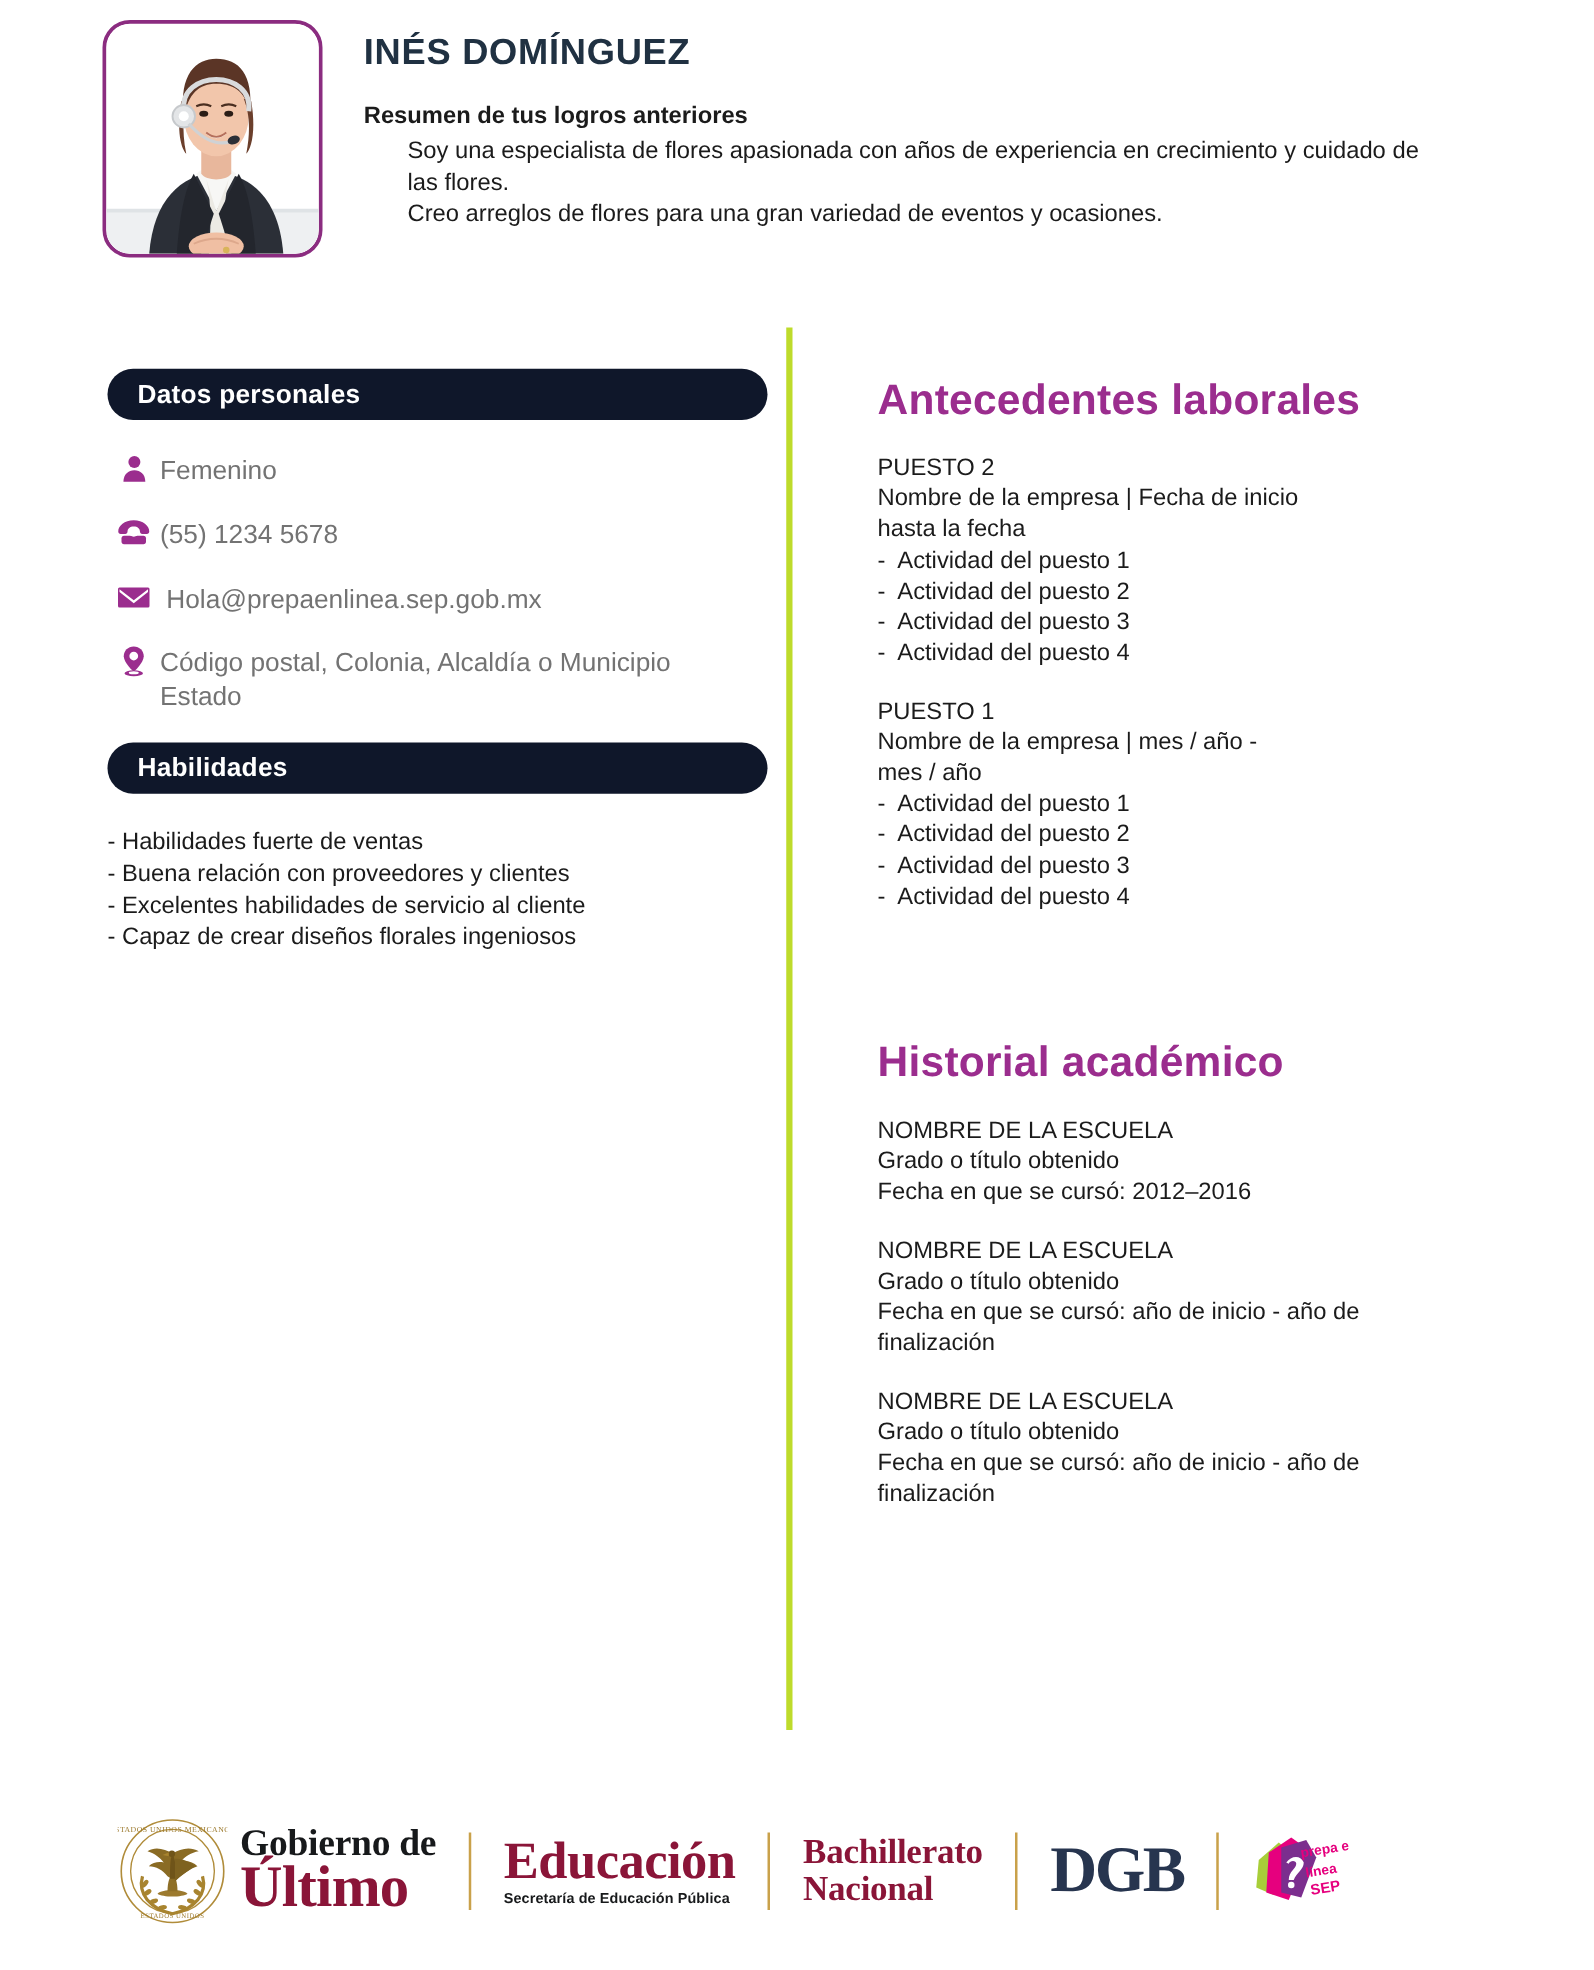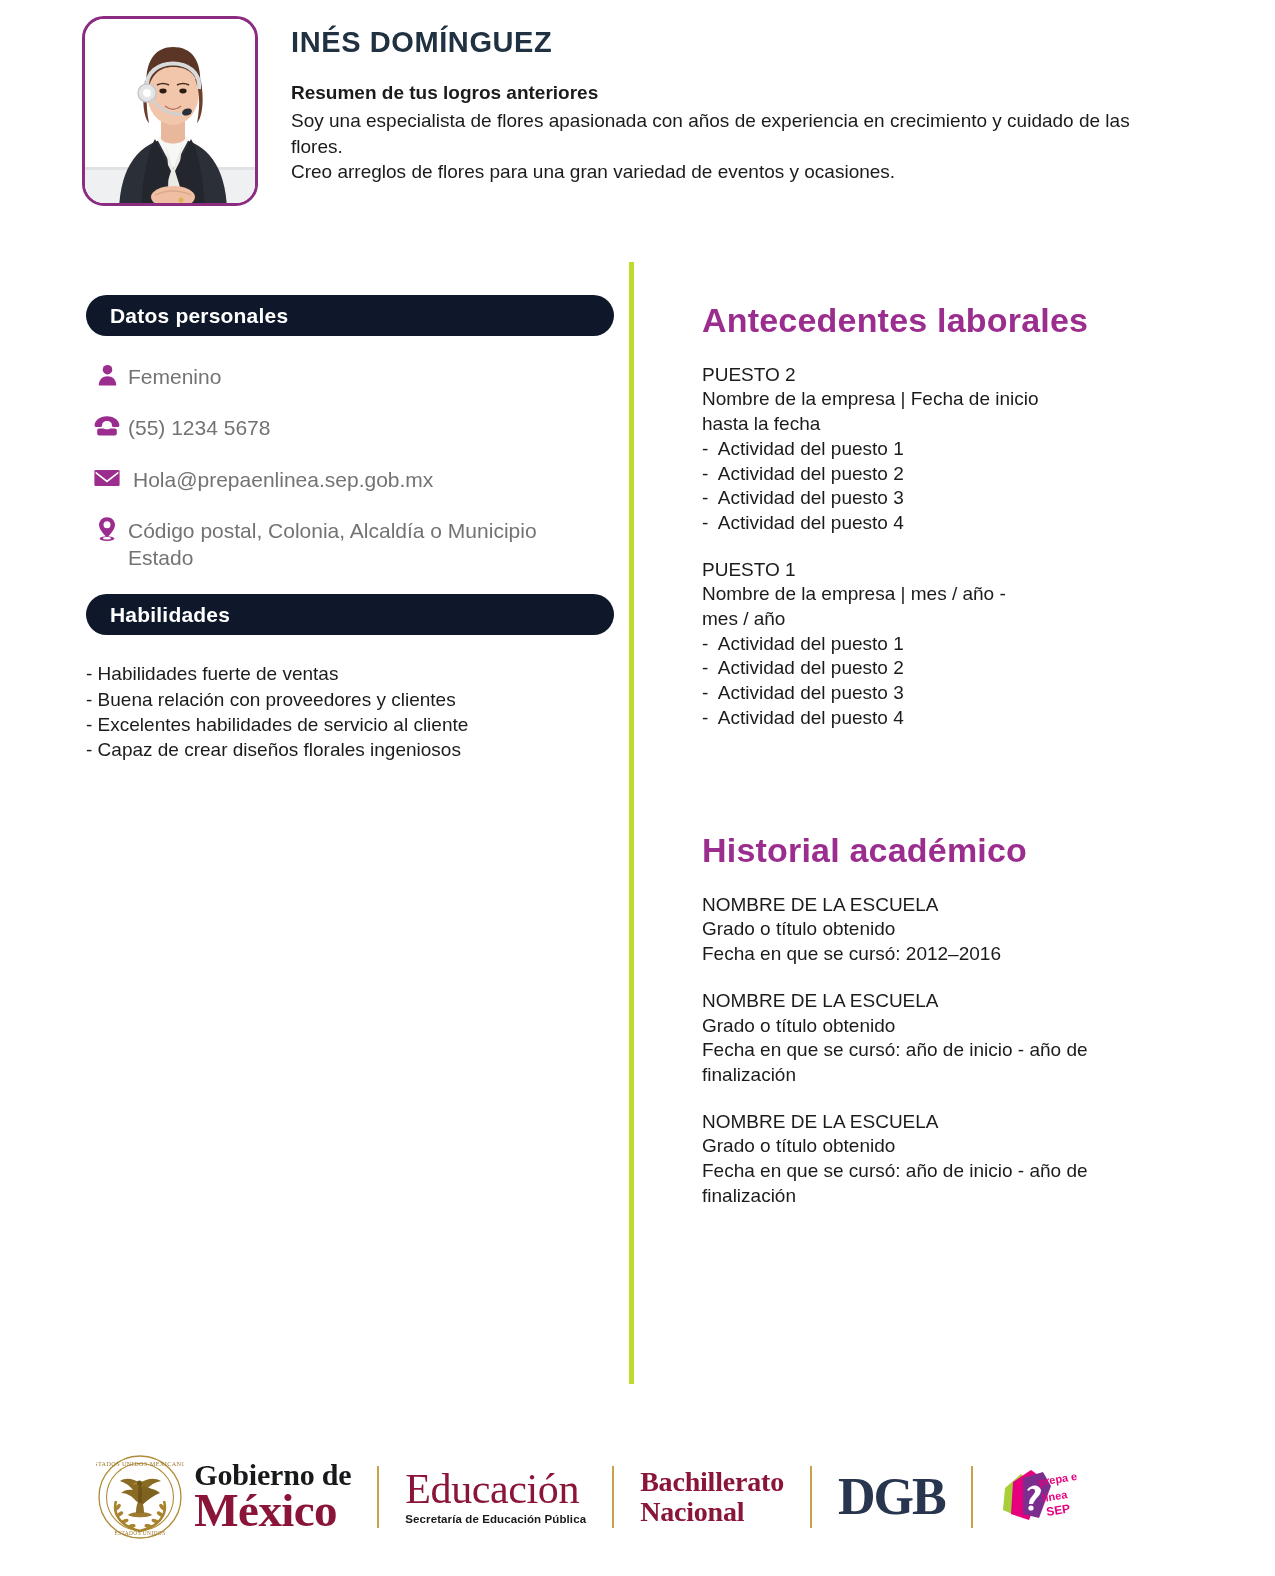--- a/index.html
+++ b/index.html
@@ -25,21 +25,21 @@
   }
   .photo-inner { position:absolute; inset:0; overflow:hidden; border-radius:19px; }
 
   .hdr-text { position:absolute; left:291px; top:26px; width:860px; }
   .cv-name {
     font-size:29px; font-weight:bold; letter-spacing:.6px;
     color:#203142; line-height:1.15;
   }
   .cv-role { font-size:21px; color:#1b1b1b; line-height:1.35; margin-top:2px; }
   .cv-sum-title { font-size:19px; font-weight:bold; color:#1b1b1b; margin-top:23px; }
-  .cv-sum-body { font-size:19px; color:#1b1b1b; line-height:1.33; margin-top:4px; }
+  .cv-sum-body { font-size:19px; color:#1b1b1b; line-height:1.33; margin-top:4px;margin-left:35px; }
 
   
   .v-divider {
     position:absolute; left:629px; top:262px;
     width:5px; height:1122px;
     background:#BEDB2B;
   }
 
   
   .left-col { position:absolute; left:86px; top:295px; width:528px; }
@@ -99,21 +99,21 @@
   }
   .gob-2 {
     font-family:"Liberation Serif", serif;
     font-size:47px; font-weight:bold; color:#8A1538; letter-spacing:-.6px;
     margin-top:-3px;
   }
 
   .logo-edu { line-height:1; }
   .edu-1 {
     font-family:"Liberation Serif", serif;
-    font-size:42px; font-weight:normal; color:#8A1538; letter-spacing:-.4px;
+    font-size:42px; font-weight:bold; color:#8A1538; letter-spacing:-.4px;
   }
   .edu-2 {
     font-family:"Liberation Sans", sans-serif;
     font-size:11.5px; font-weight:bold; color:#17191b; letter-spacing:.1px;
     margin-top:4px;
   }
 
   .logo-bach {
     font-family:"Liberation Serif", serif;
     font-size:28px; font-weight:bold; color:#8A1538;
@@ -329,21 +329,21 @@
 
         <path d="M44 30 C38 26 30 24 24 28 C30 30 34 33 37 37 C33 36 28 37 25 40 C31 40 36 43 40 48 L46 52 C52 46 58 42 64 40 C60 36 54 35 50 37 C54 32 59 29 65 28 C58 24 50 26 44 30 Z" fill="#8A6B24"></path>
         <path d="M44 30 C46 34 47 40 46 50 L42 50 C42 40 42 34 44 30 Z" fill="#6F5419"></path>
         <circle cx="43.5" cy="30" r="2.6" fill="#6F5419"></circle>
         <path d="M41 29 L36 31 L41 32 Z" fill="#A8842F"></path>
         <path d="M46 34 C52 34 58 36 62 40 C56 44 50 48 46 52 Z" fill="#7E6220"></path>
       </svg>
     </span>
     <span class="gob-words">
       <div class="gob-1">Gobierno de</div>
-      <div class="gob-2">México</div>
+      <div class="gob-2">Último</div>
     </span>
   </div>
 
   <div class="f-sep"></div>
 
   <div class="logo-edu">
     <div class="edu-1">Educación</div>
     <div class="edu-2">Secretaría de Educación Pública</div>
   </div>
 

